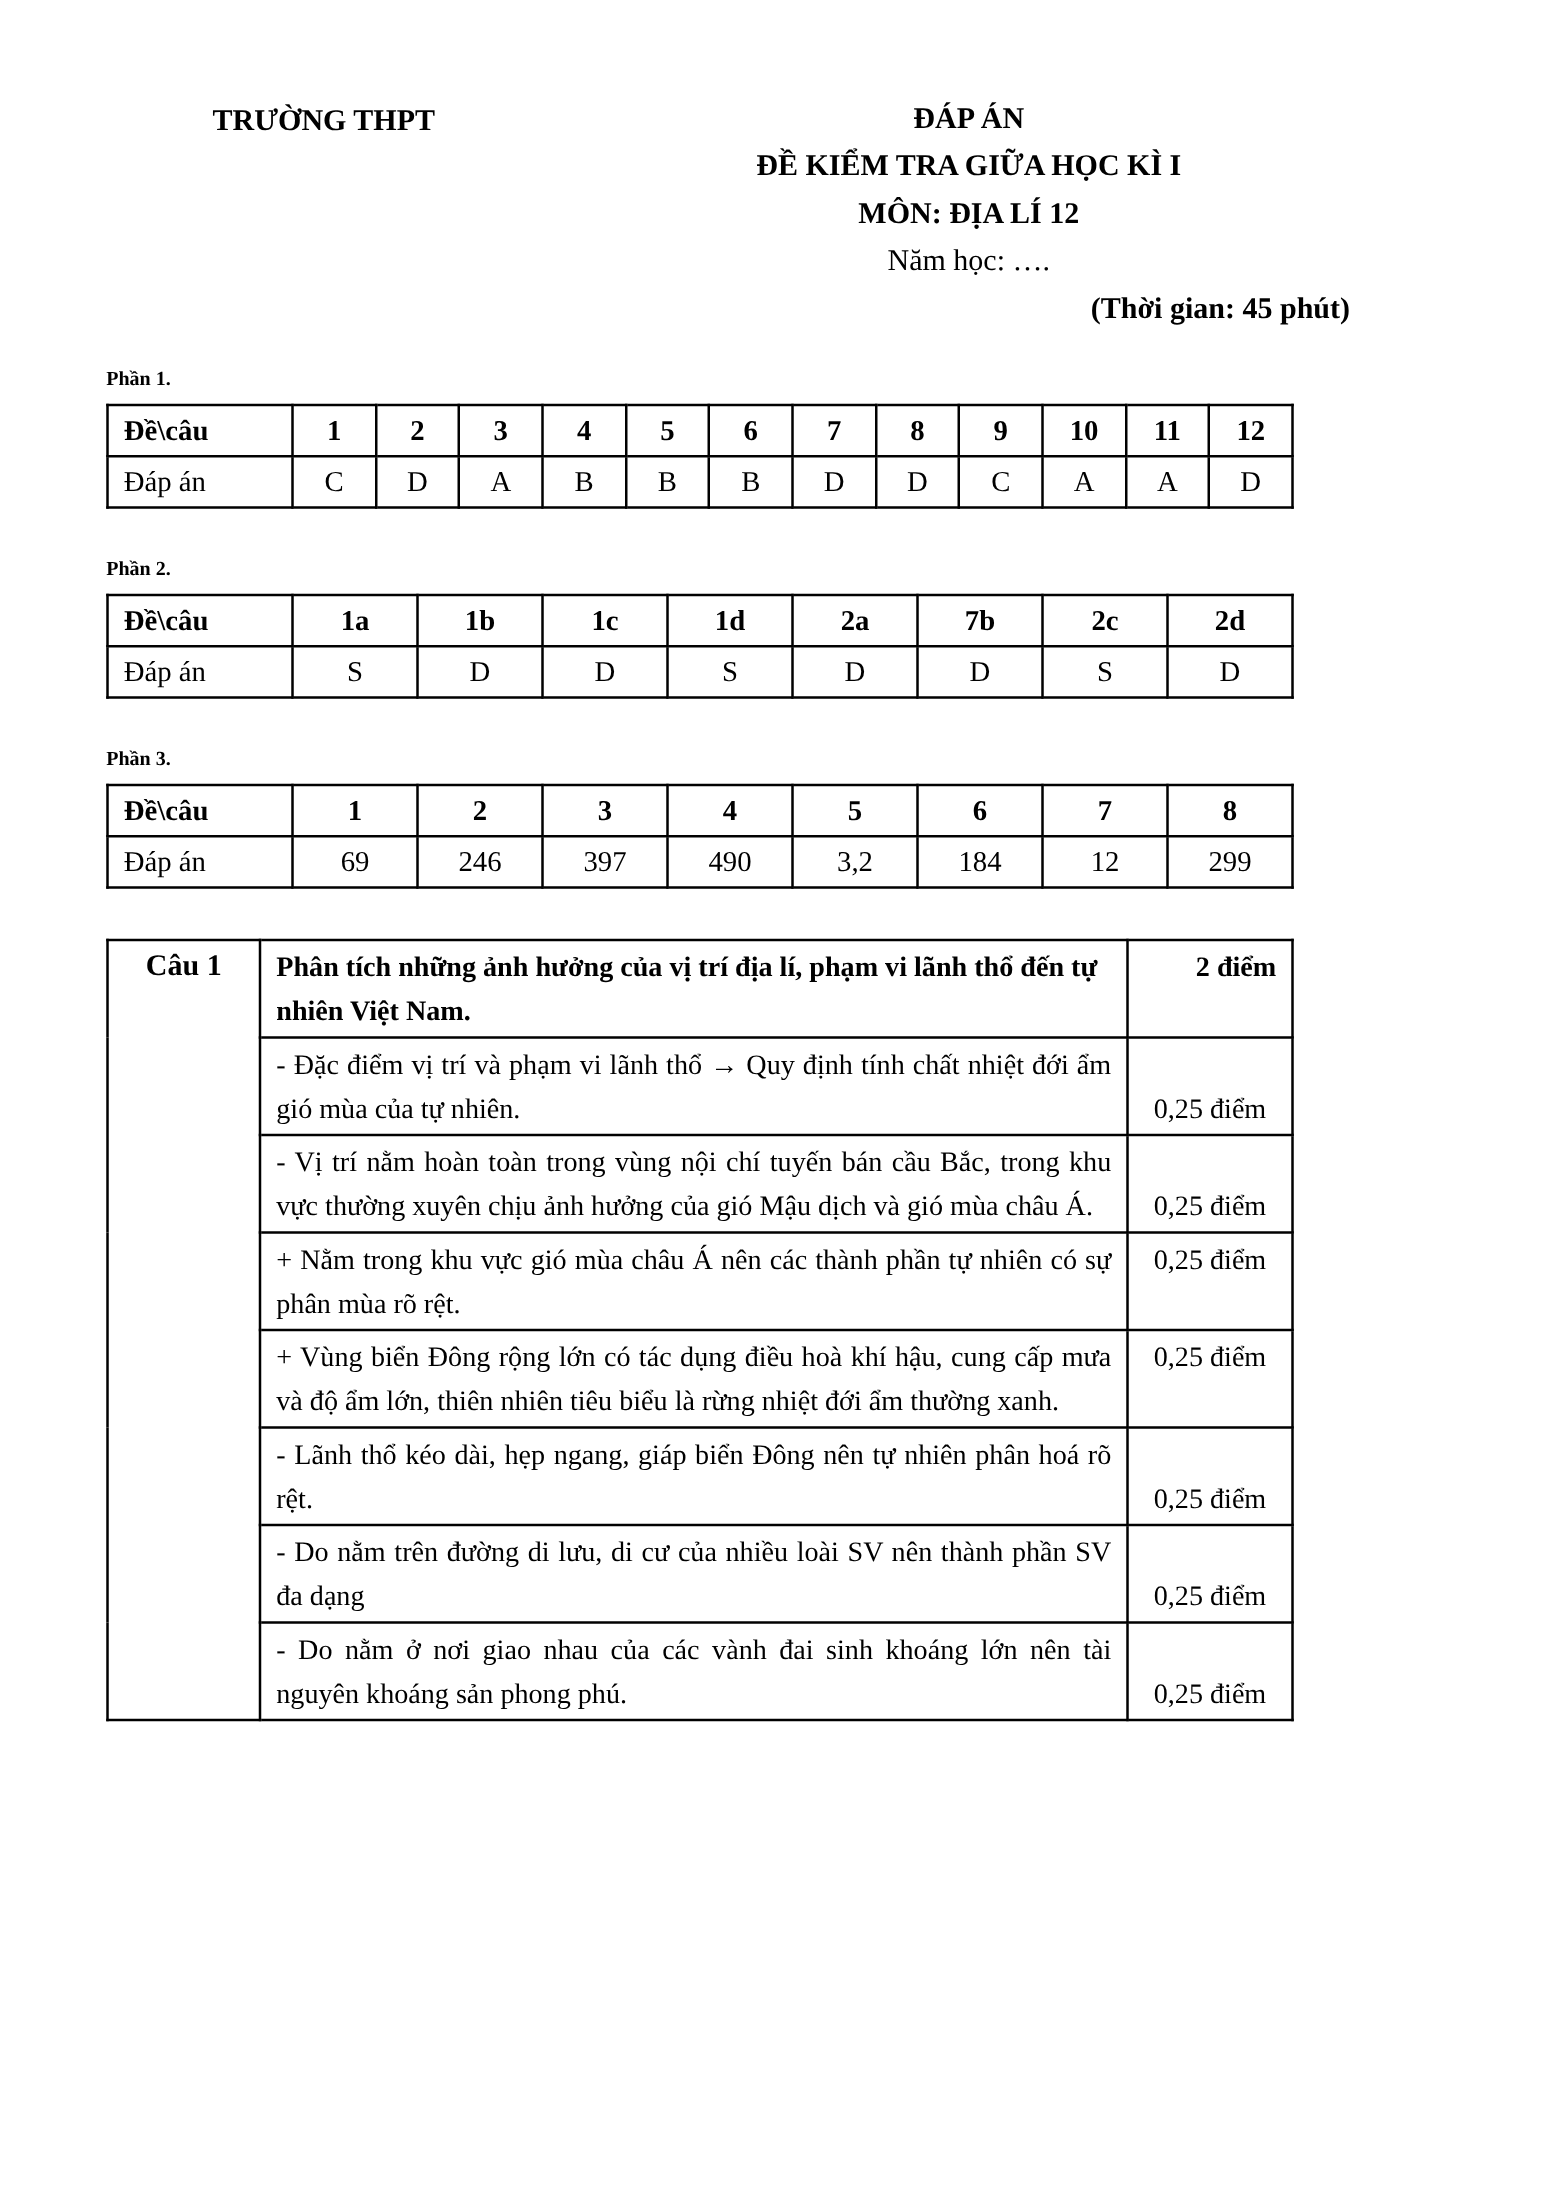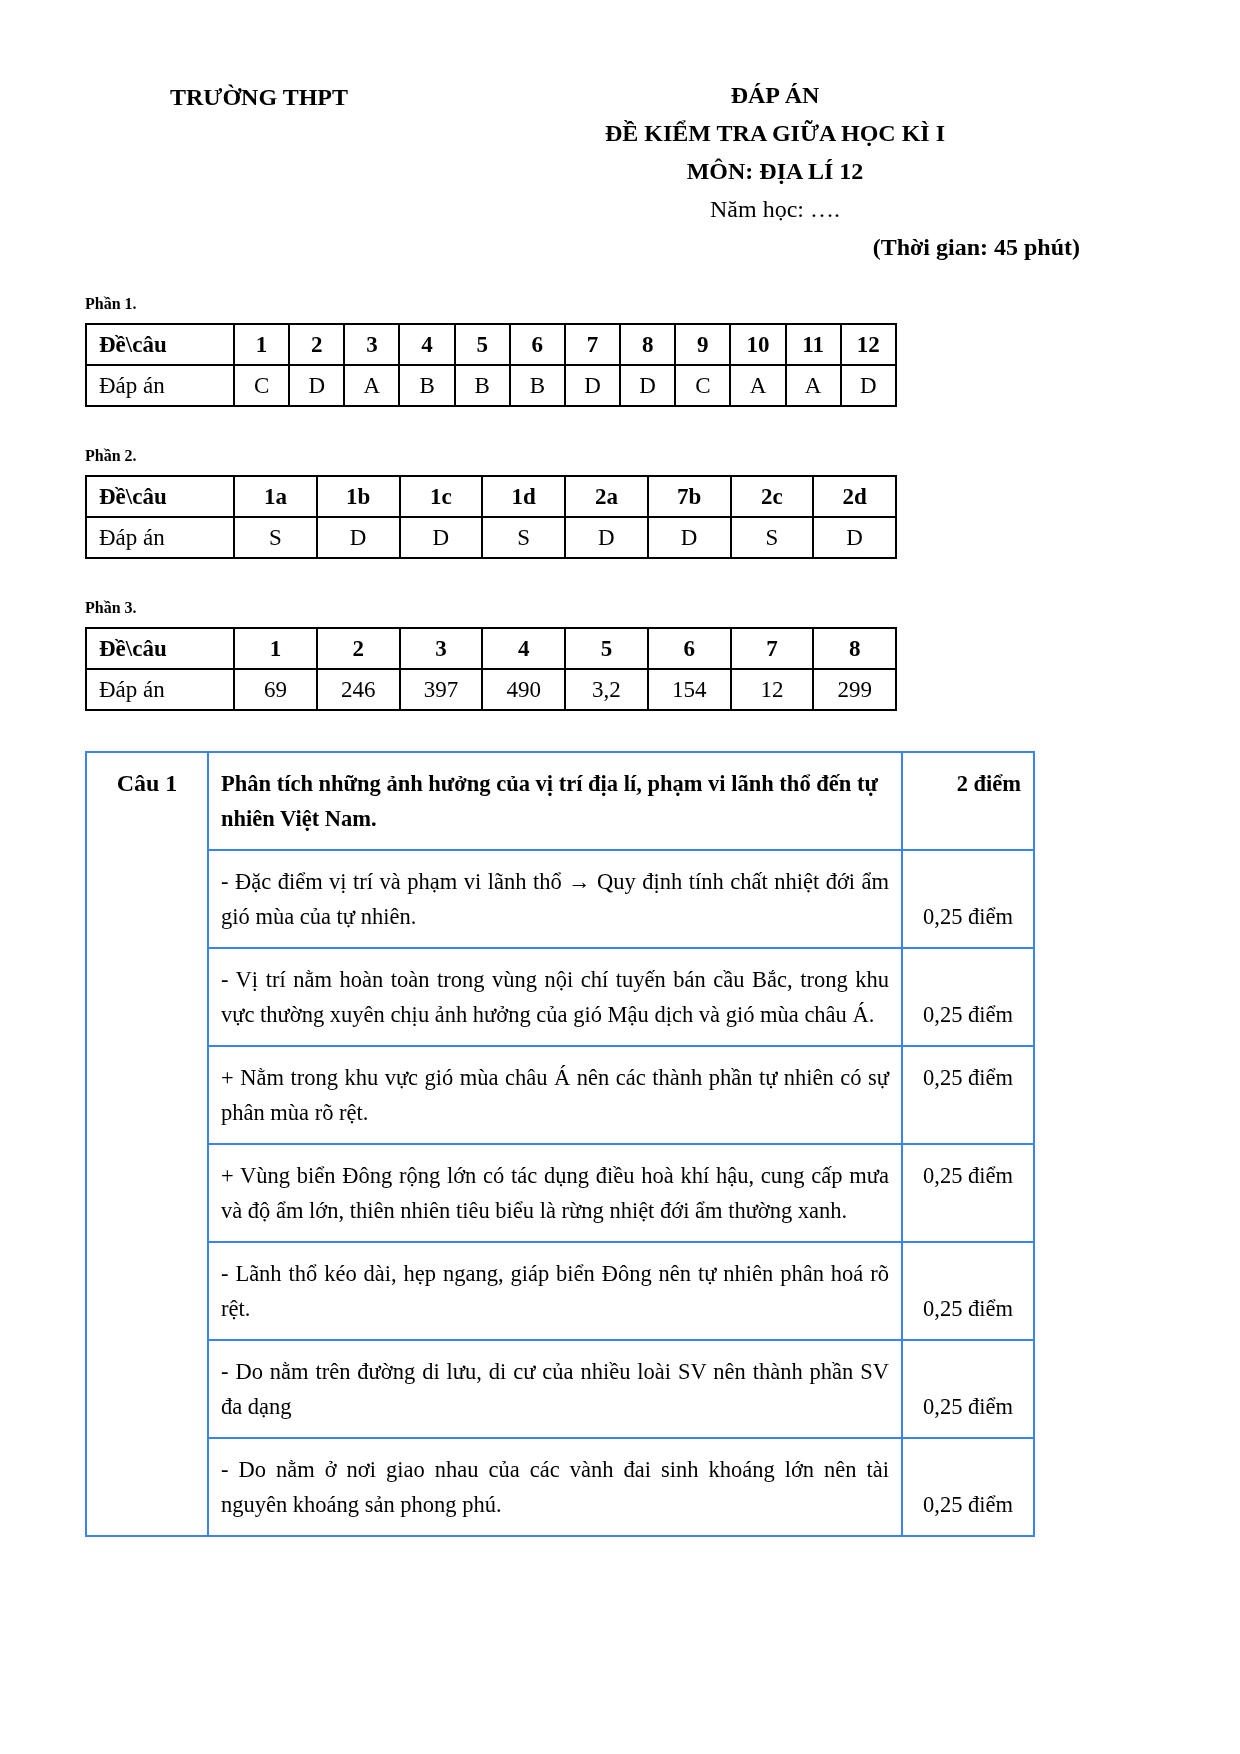--- a/index.html
+++ b/index.html
@@ -41,21 +41,21 @@
   }
   .section-label {
     font-size: 16px;
     font-weight: bold;
     margin: 0 0 10px 0;
   }
   .gap { height: 40px; }
 
   table.grid {
     border-collapse: collapse;
-    width: 812px;
+    width: 950px;
     table-layout: fixed;
     font-size: 23px;
   }
   table.grid td {
     border: 2px solid #000;
     text-align: center;
     height: 41px;
     padding: 2px 6px;
   }
   table.grid td.corner,
@@ -63,22 +63,22 @@
   table.grid td.corner { font-weight: bold; }
   table.grid td.hd { font-weight: bold; }
 
   table.p4 {
     border-collapse: collapse;
     width: 950px;
     table-layout: fixed;
     font-size: 22.5px;
   }
   table.p4 td {
-    border: 2px solid #3b82f6;
-    padding: 13px 12px;
+    border: 2px solid #000000;
+    padding: 3px 12px;
     vertical-align: top;
     line-height: 35px;
   }
   td.qcell {
     text-align: center;
     vertical-align: middle;
     font-weight: bold;
     font-size: 24px;
   }
   td.ptext { text-align: justify; }
@@ -196,21 +196,21 @@
         <td class="hd">7</td>
         <td class="hd">8</td>
       </tr>
       <tr>
         <td class="rowlbl">Đáp án</td>
         <td>69</td>
         <td>246</td>
         <td>397</td>
         <td>490</td>
         <td>3,2</td>
-        <td>154</td>
+        <td>184</td>
         <td>12</td>
         <td>299</td>
       </tr>
     </tbody>
       </table>
 
     <div class="gap"></div>
 
     <table class="p4">
       <colgroup>

